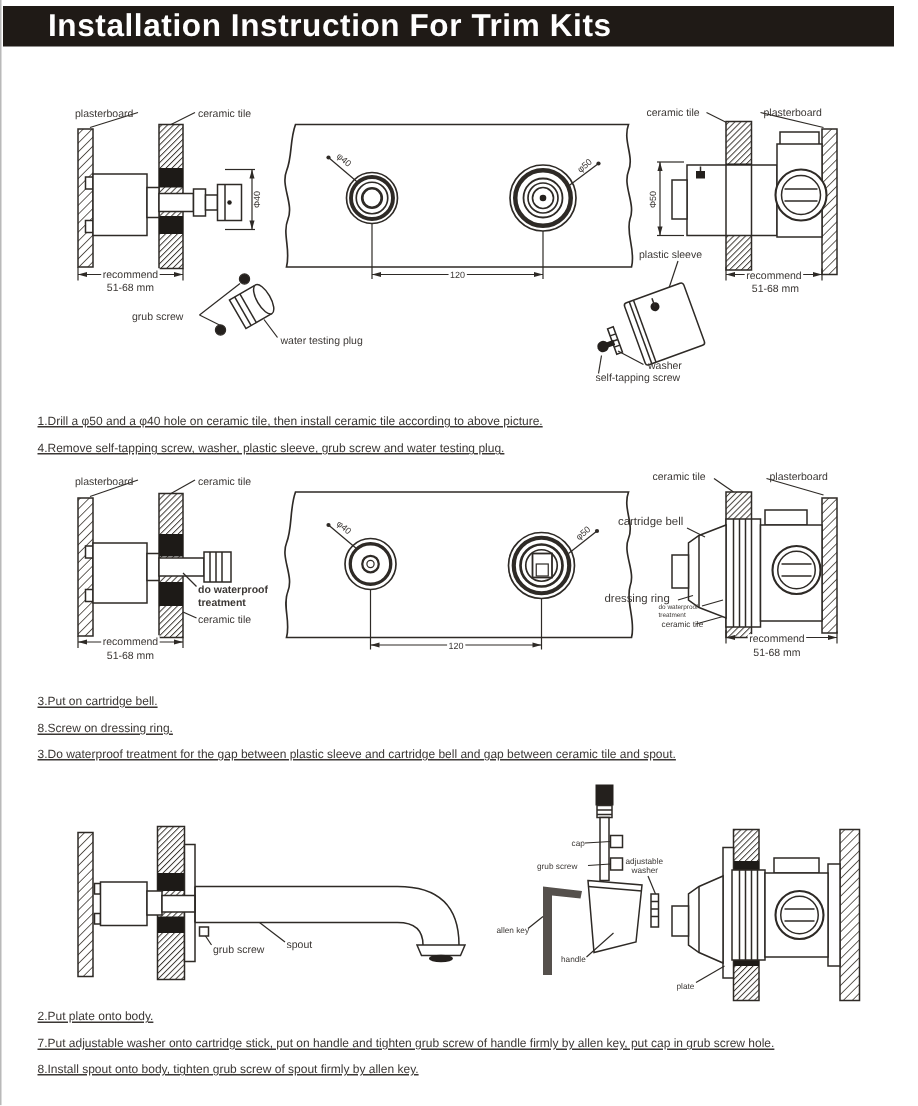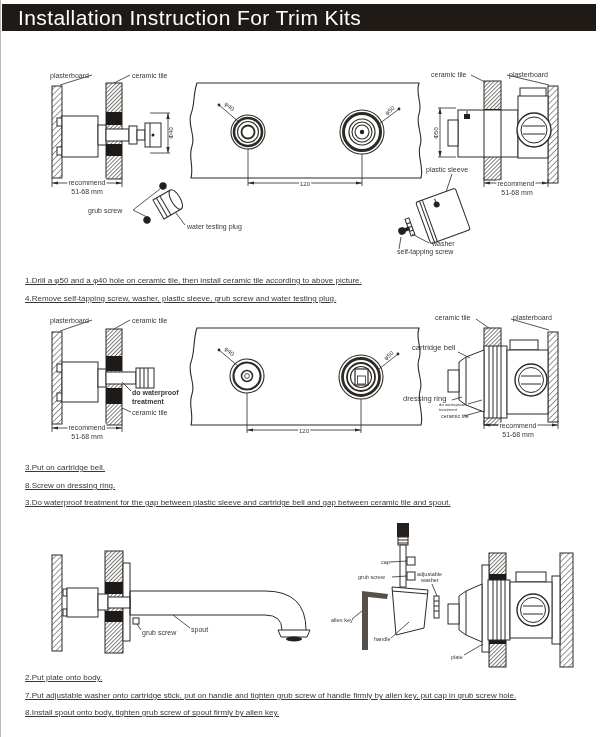--- a/index.html
+++ b/index.html
@@ -1,21 +1,21 @@
 <!DOCTYPE html>
 <html><head>
 <meta charset="utf-8">
 <style>
   html,body{margin:0;padding:0;background:#ffffff;}
   .page{position:relative;width:612px;height:737px;background:#fff;overflow:hidden;
         font-family:"Liberation Sans",sans-serif;}
   .edge{position:absolute;left:0;top:0;width:1px;height:737px;background:#8a8a8a;opacity:.6;}
   .header{position:absolute;left:2px;top:4px;width:594px;height:27px;background:#1f1a16;
           color:#ffffff;display:flex;align-items:center;}
-  .header span{font-size:21px;letter-spacing:.4px;padding-left:16px;white-space:nowrap;}
+  .header span{font-size:21px;letter-spacing:.4px;padding-left:30px;white-space:nowrap;font-weight:bold;}
   .step{position:absolute;left:25px;font-size:8px;color:#3b3734;white-space:nowrap;letter-spacing:0;text-decoration:underline;}
   svg{position:absolute;left:0;}
   svg text{font-family:"Liberation Sans",sans-serif;fill:#3b3734;font-size:7px;}
   .halo{paint-order:stroke;stroke:#ffffff;stroke-width:3px;}
   .dimtxt{font-size:6px;}
   .big{font-size:7.6px;}
   .tiny{font-size:4.3px;}
   .t2{font-size:5.5px;}
 </style>
 </head>

